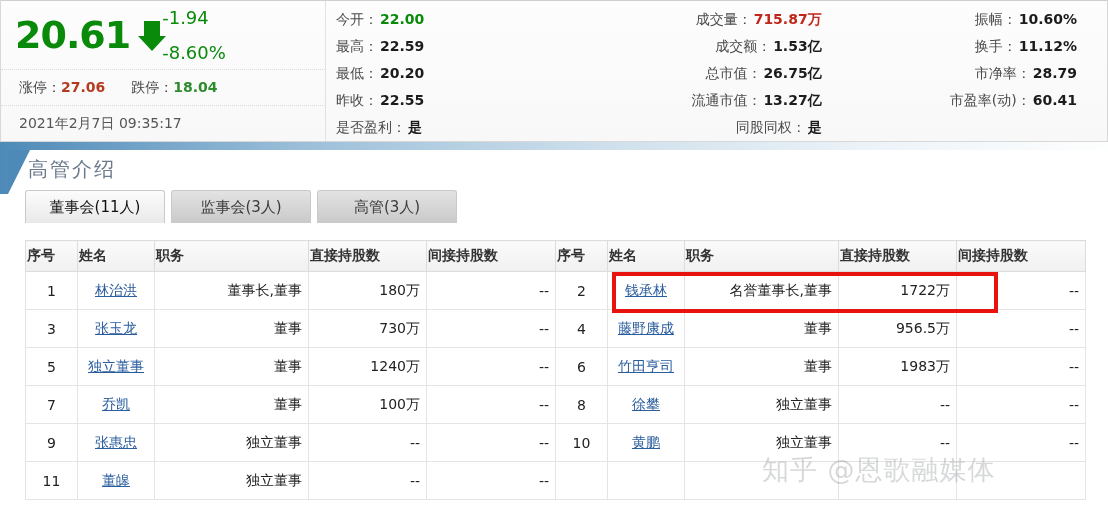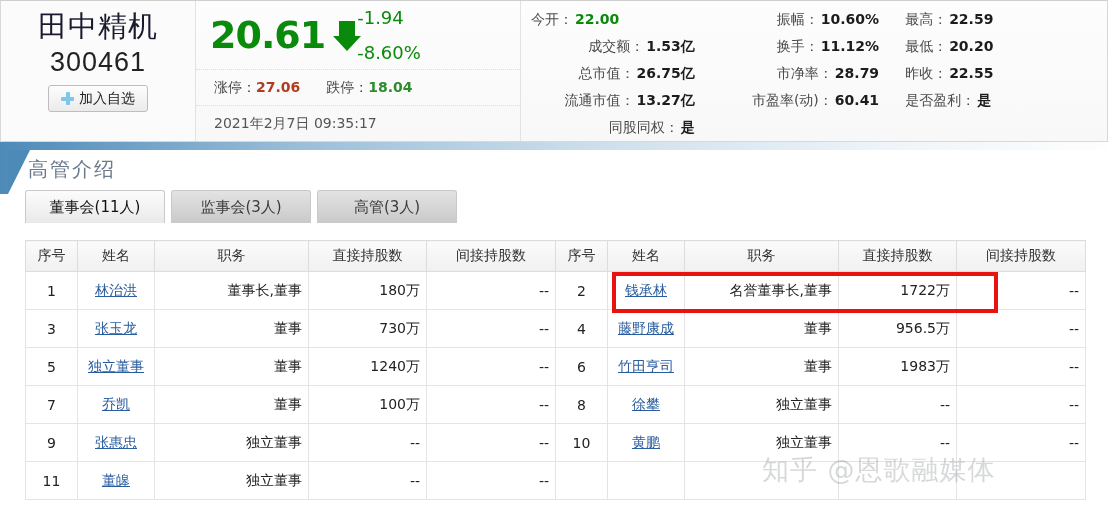--- a/index.html
+++ b/index.html
@@ -173,22 +173,22 @@
     position:absolute;left:25px;top:240px;width:1060px;
   }
   table.exec{
     width:1060px;border-collapse:collapse;table-layout:fixed;
     font-family:"DejaVu Sans","Liberation Sans",sans-serif;
   }
   table.exec th{
     height:28px;
     background:linear-gradient(180deg,#fbfbfb 0%,#f0f0f0 100%);
     border:1px solid #dcdcdc;
-    font-size:14px;font-weight:normal;color:#333;
-    text-align:center;
+    font-size:14px;font-weight:bold;color:#333;
+    text-align:left;
   }
   table.exec td{
     border:1px solid #e4e4e4;
     font-size:14px;color:#222;
     padding:4px 6px;
     height:38px;
     box-sizing:border-box;
     vertical-align:middle;
   }
   td.idx{text-align:center;color:#333;width:52px;}
@@ -224,28 +224,20 @@
     z-index:5;pointer-events:none;
   }
 </style>
 </head>
 <body>
 
 <div class="page">
 
   <div class="quote">
 
-    <div class="q-name">
-      <div class="cn">田中精机</div>
-      <div class="code">300461</div>
-      <div class="addfav">
-        <span class="plus-ico"></span>
-        <span>加入自选</span>
-      </div>
-    </div>
 
     <div class="q-price">
       <div class="pr-top">
         <span class="pr-last">20.61</span>
         <span class="arrow-dn">
           <span class="shaft"></span>
             <span class="head"></span>
         </span>
         <span class="pr-chg">
           <span>-1.94</span>
@@ -257,20 +249,24 @@
         <span><span>跌停：</span><b class="dn-v">18.04</b></span>
       </div>
       <div class="pr-bot">2021年2月7日 09:35:17</div>
     </div>
 
     <div class="q-stats">
         <div class="stat">
           <span class="k">今开：</span>
           <span class="v green">22.00</span>
         </div>
+        <div class="stat r">
+          <span class="k">成交量：</span>
+          <span class="v red">715.87万</span>
+        </div>
         <div class="stat r2">
           <span class="k">振幅：</span>
           <span class="v">10.60%</span>
         </div>
         <div class="stat">
           <span class="k">最高：</span>
           <span class="v">22.59</span>
         </div>
         <div class="stat r">
           <span class="k">成交额：</span>

